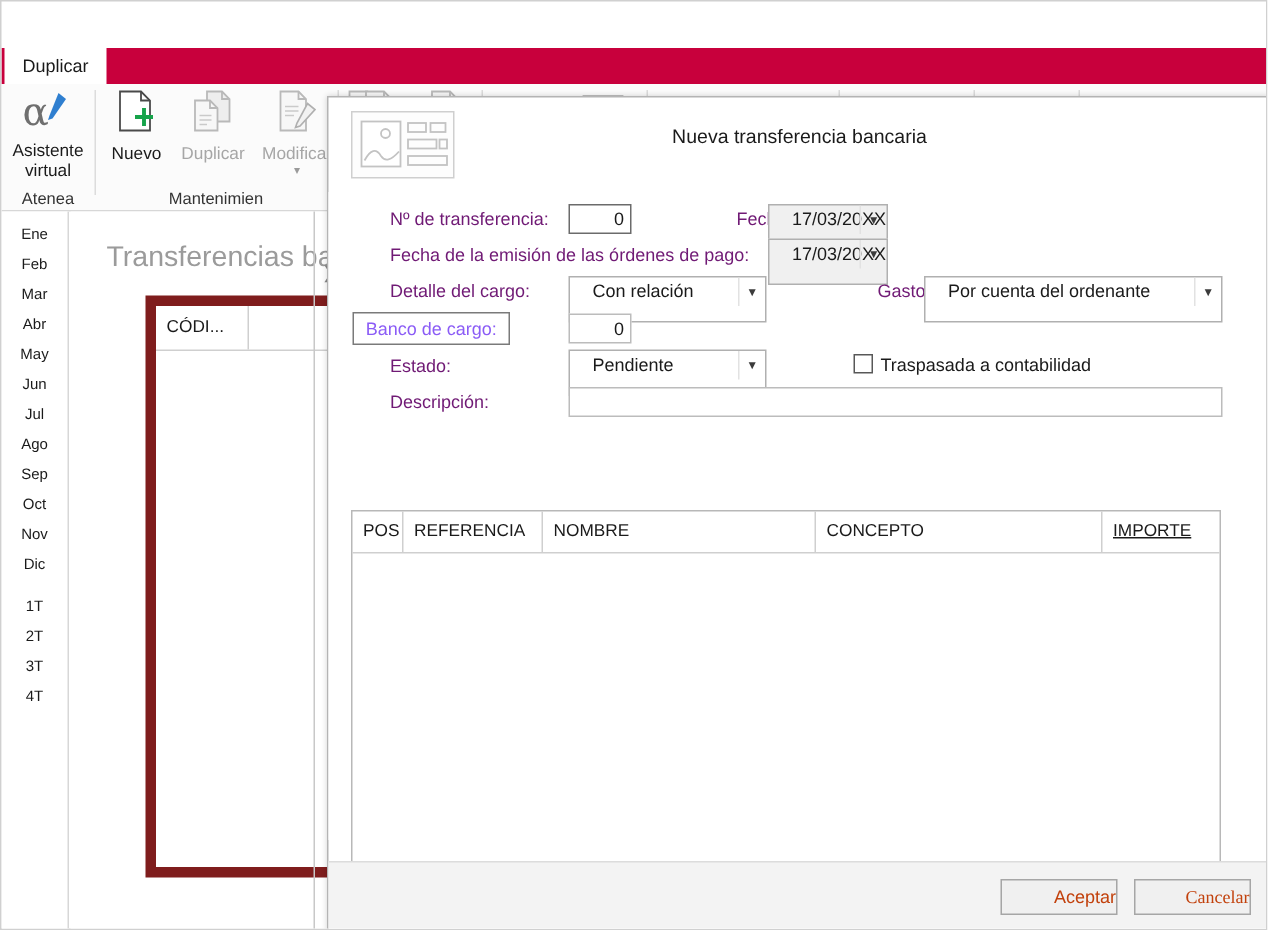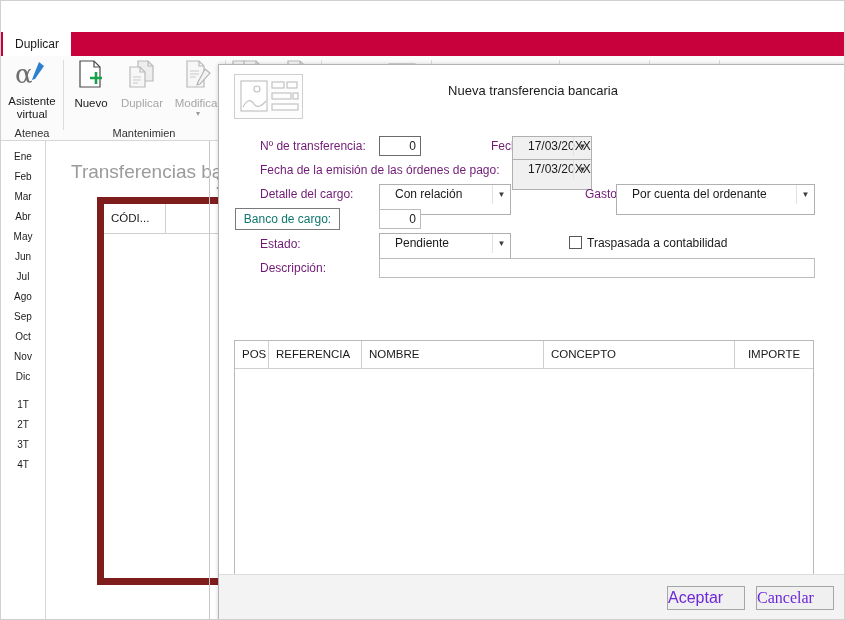--- a/index.html
+++ b/index.html
@@ -244,21 +244,21 @@
     color: #3b3b3b;
     border-left: 1px solid #e2e2e2;
   }
   .combo.gray { background: #f0f0f0; }
   .btnbox {
     position: absolute;
     height: 22px;
     border: 1px solid #7a7a7a;
     background: #ffffff;
     font-size: 12px;
-    color: #0f766e;
+    color: #8b5cf6;
     line-height: 20px;
     text-align: center;
     cursor: pointer;
     white-space: nowrap;
   }
   .chk-wrap {
     position: absolute;
     font-size: 12px;
     line-height: 16px;
     color: #1a1a1a;
@@ -291,21 +291,21 @@
     position: absolute; top: 0; height: 27px;
     line-height: 27px;
     font-size: 11.5px;
     color: #1a1a1a;
     padding: 0 7px;
     border-right: 1px solid #cfcfcf;
     white-space: nowrap;
     overflow: hidden;
     cursor: pointer;
   }
-  .ig-col.last { border-right: none; text-align: center; }
+  .ig-col.last { border-right: none; text-align: left; text-decoration: underline; }
 
   
   .btn-focus {
     position: absolute;
     border: 1px solid #8a8a8a;
     background: #f1f1f1;
     font-size: 12px;
     color: #1a1a1a;
     text-align: center;
     cursor: pointer;
@@ -330,24 +330,24 @@
   .total-value {
     position: absolute;
     font-size: 12px; color: #1a1a1a;
     text-align: right;
   }
   .footer-btn {
     position: absolute; top: 11px;
     width: 78px; height: 24px;
     border: 1px solid #a6a6a6;
     background: #f0f0f0;
-    font-size: 16px;
-    color: #6d28d9;
+    font-size: 12px;
+    color: #c2410c;
     line-height: 22px;
-    text-align: left;
+    text-align: right;
     cursor: pointer;
   }
 </style>
 </head>
 <body>
 
 <div id="app">
 
 
   <div class="tabstrip">

